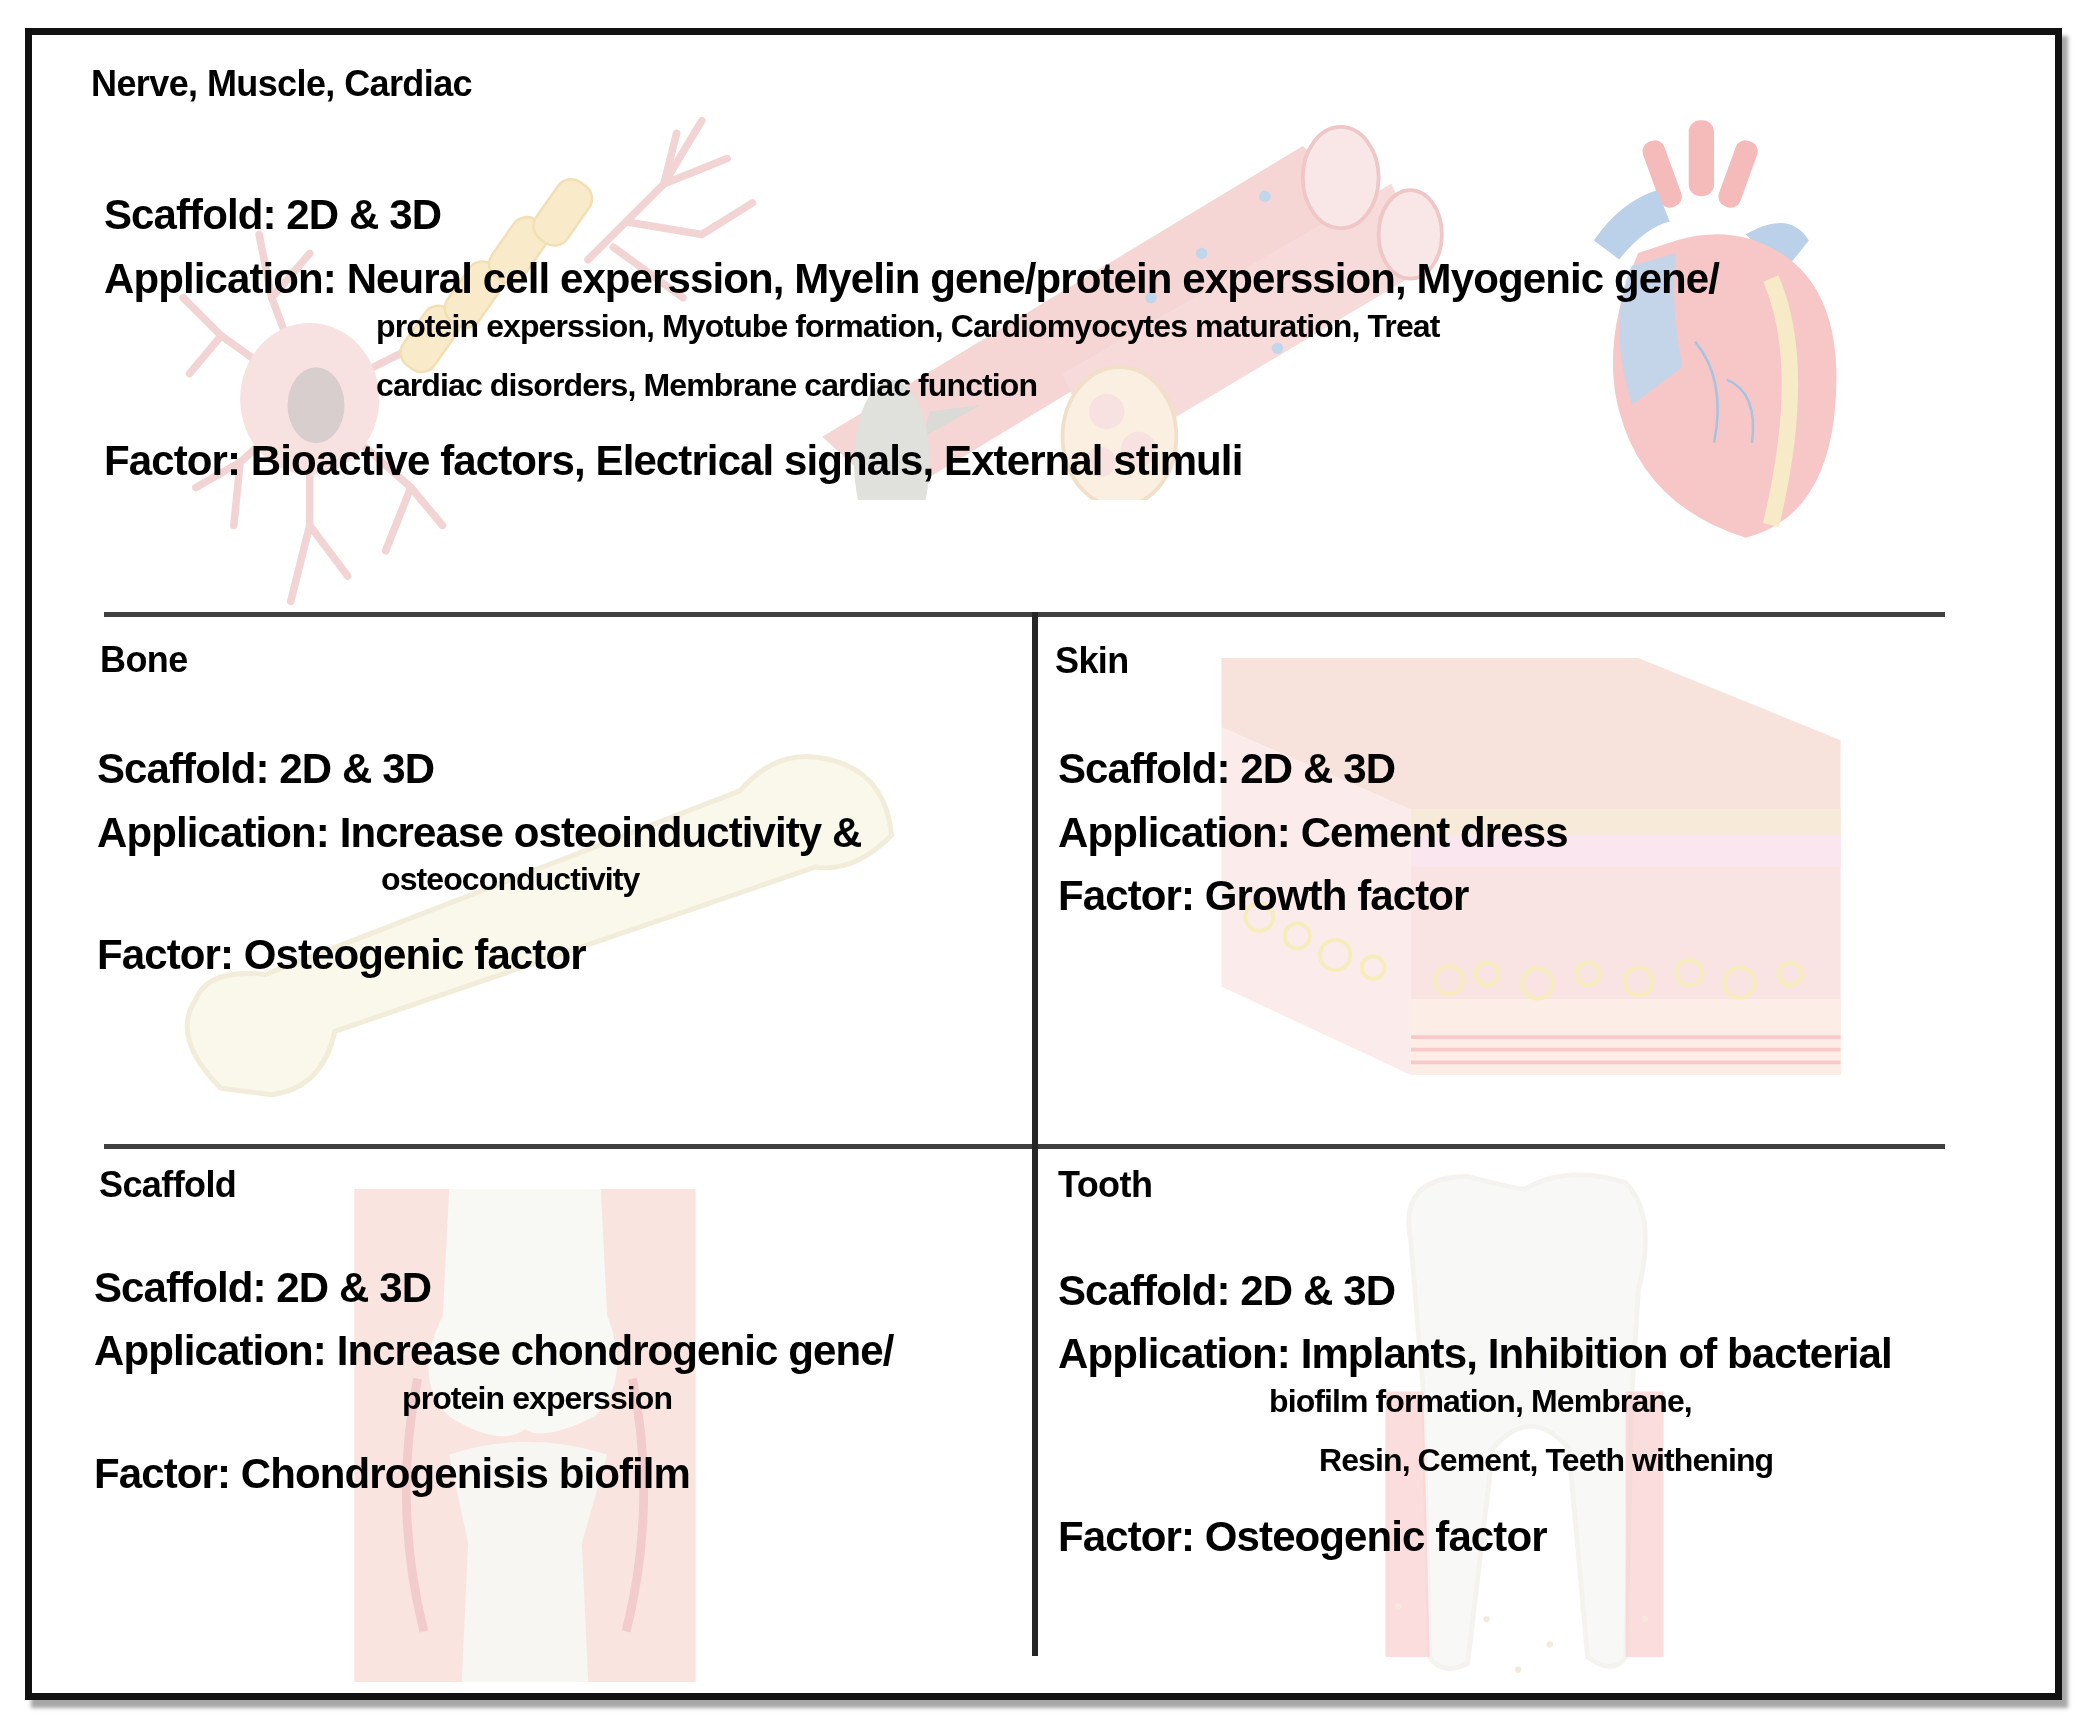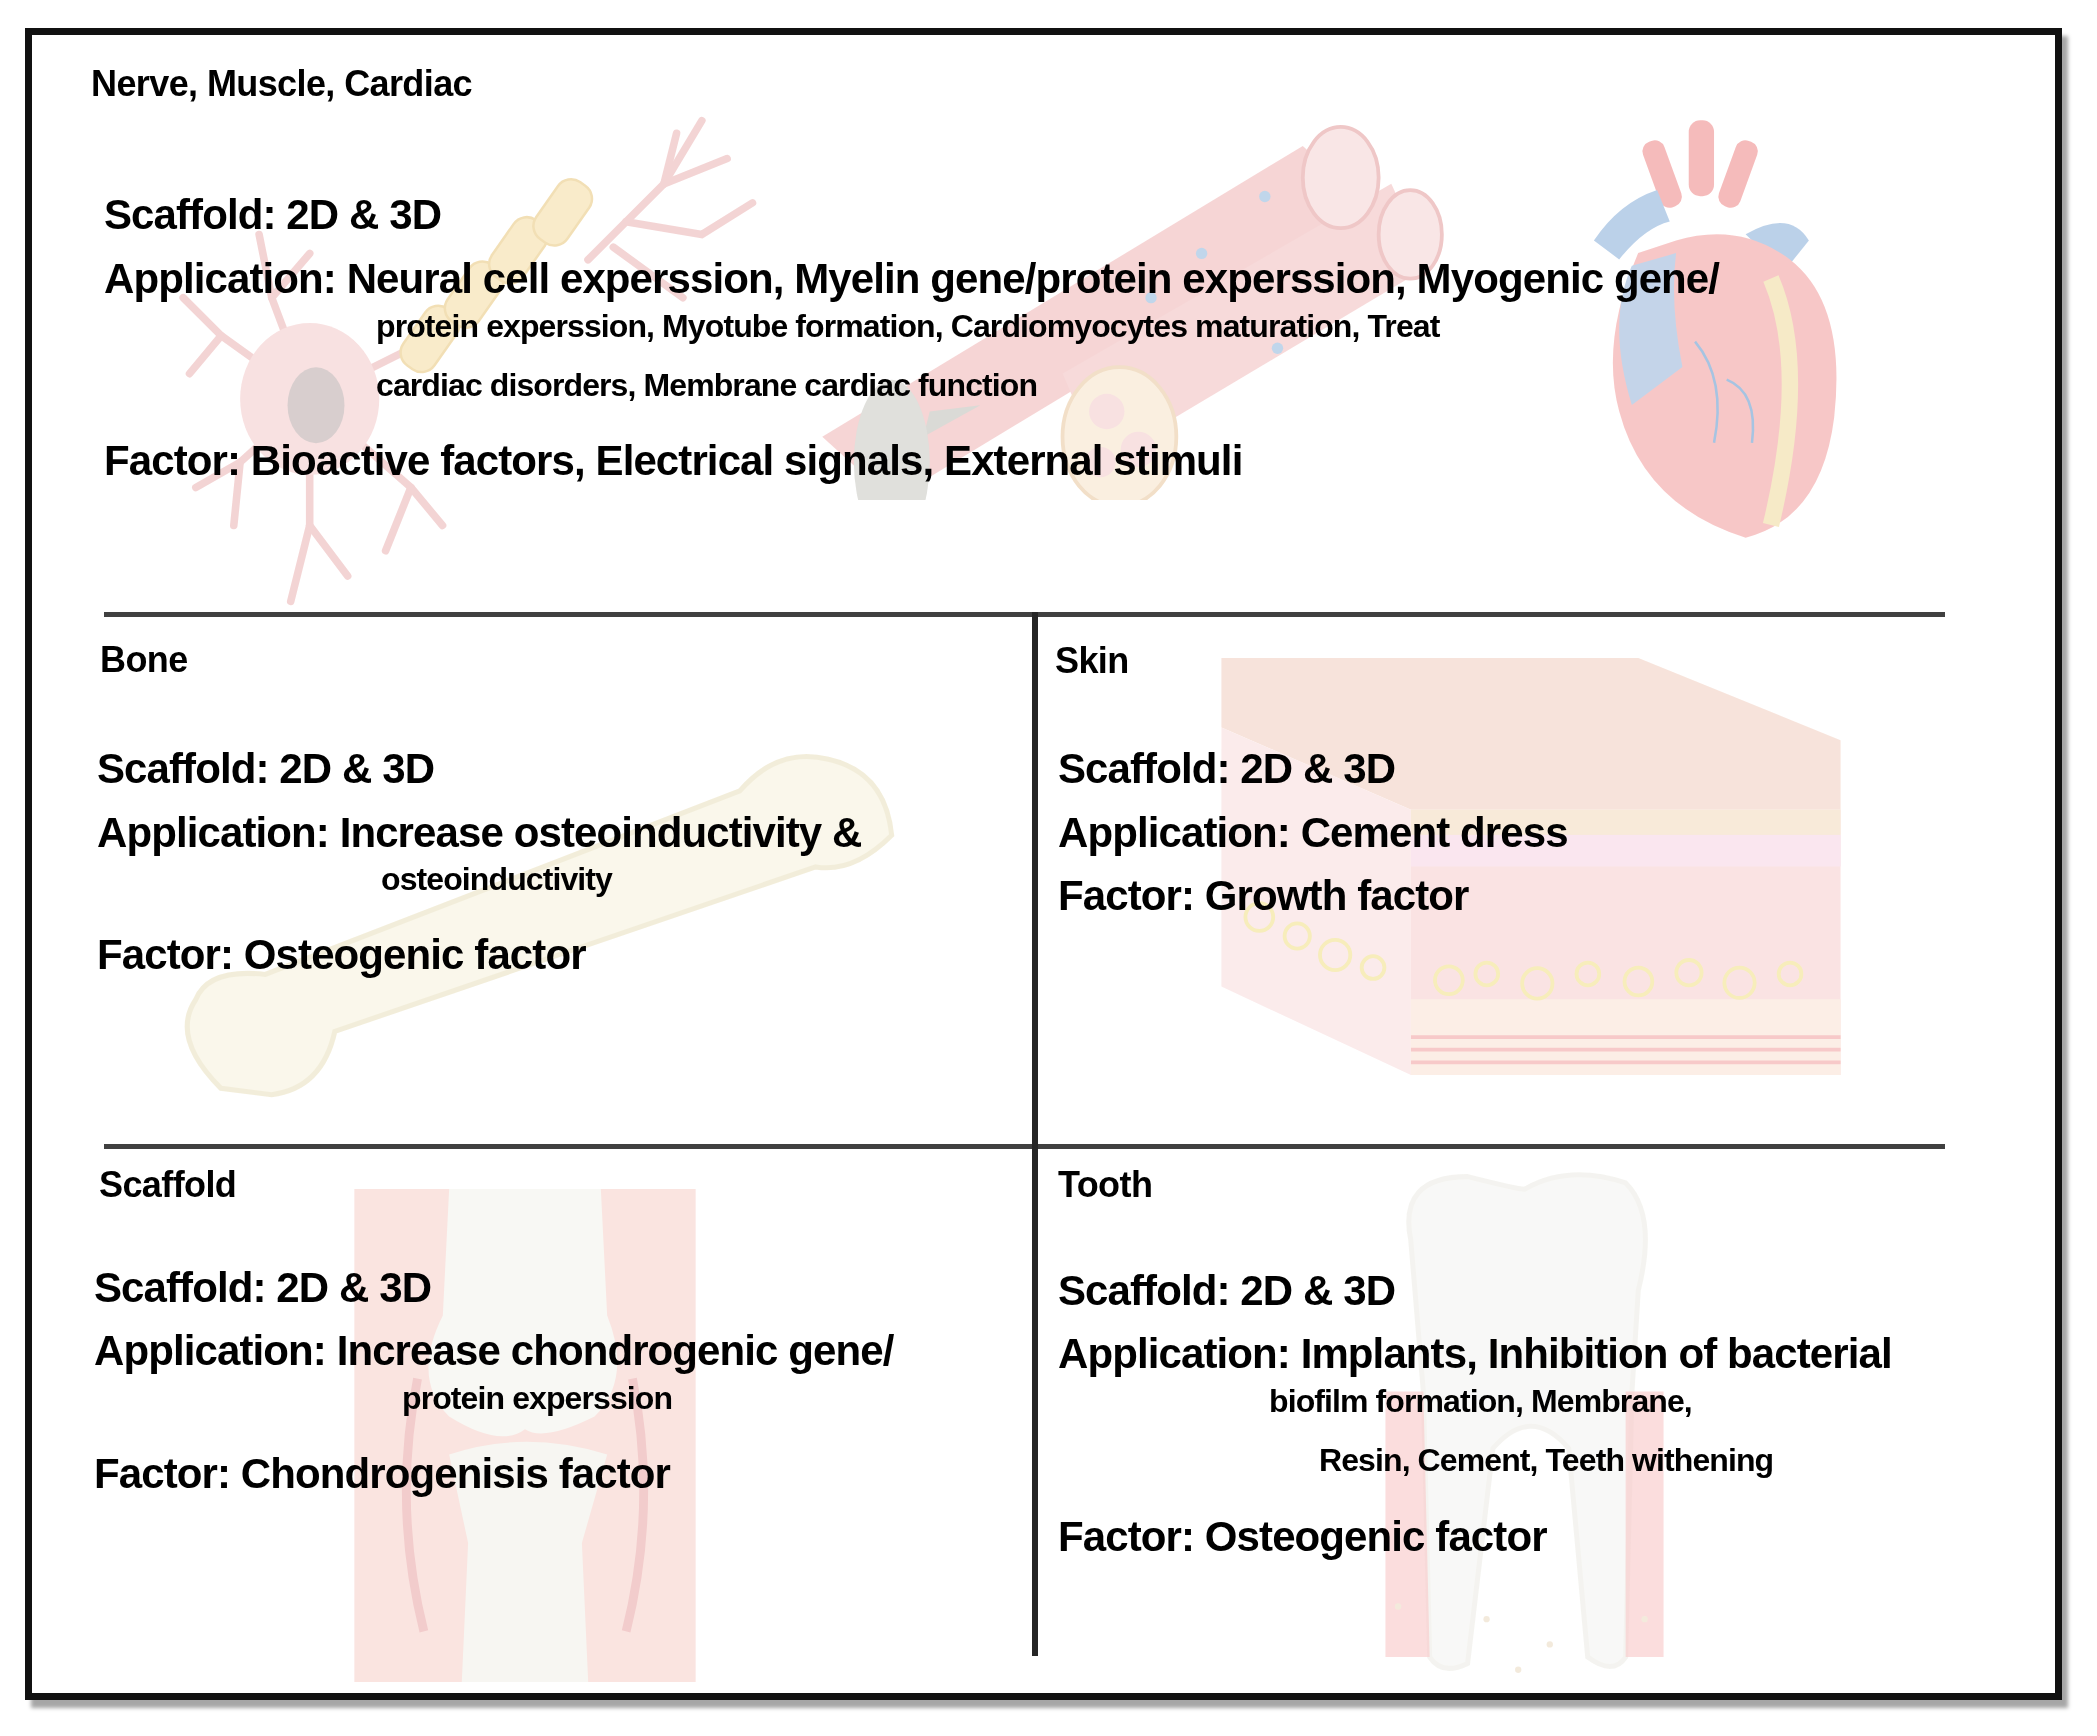--- a/index.html
+++ b/index.html
@@ -158,21 +158,21 @@
 <section class="layer">
   <div class="heading" style="left:100px;top:639px;">Bone</div>
   <div class="row" style="left:97px;top:727px;">
     <span>Scaffold:</span>
     <span>2D &amp; 3D</span>
   </div>
   <div class="row" style="left:97px;top:791px;">
     <span>Application:</span>
     <span>Increase osteoinductivity &amp;</span>
   </div>
-  <div class="cont" style="left:381px;top:850px;">osteoinductivity</div>
+  <div class="cont" style="left:381px;top:850px;">osteoconductivity</div>
   <div class="row" style="left:97px;top:913px;">
     <span>Factor:</span>
     <span>Osteogenic factor</span>
   </div>
 </section>
 
 <section class="layer">
   <div class="heading" style="left:1055px;top:640px;">Skin</div>
   <div class="row" style="left:1058px;top:727px;">
     <span>Scaffold:</span>
@@ -194,21 +194,21 @@
     <span>Scaffold:</span>
     <span>2D &amp; 3D</span>
   </div>
   <div class="row" style="left:94px;top:1309px;">
     <span>Application:</span>
     <span>Increase chondrogenic gene/</span>
   </div>
   <div class="cont" style="left:354px;top:1369px;padding-left:48px;">protein experssion</div>
   <div class="row" style="left:94px;top:1432px;">
     <span>Factor:</span>
-    <span>Chondrogenisis factor</span>
+    <span>Chondrogenisis biofilm</span>
   </div>
 </section>
 
 <section class="layer">
   <div class="heading" style="left:1058px;top:1164px;">Tooth</div>
   <div class="row" style="left:1058px;top:1249px;">
     <span>Scaffold:</span>
     <span>2D &amp; 3D</span>
   </div>
   <div class="row" style="left:1058px;top:1312px;">

